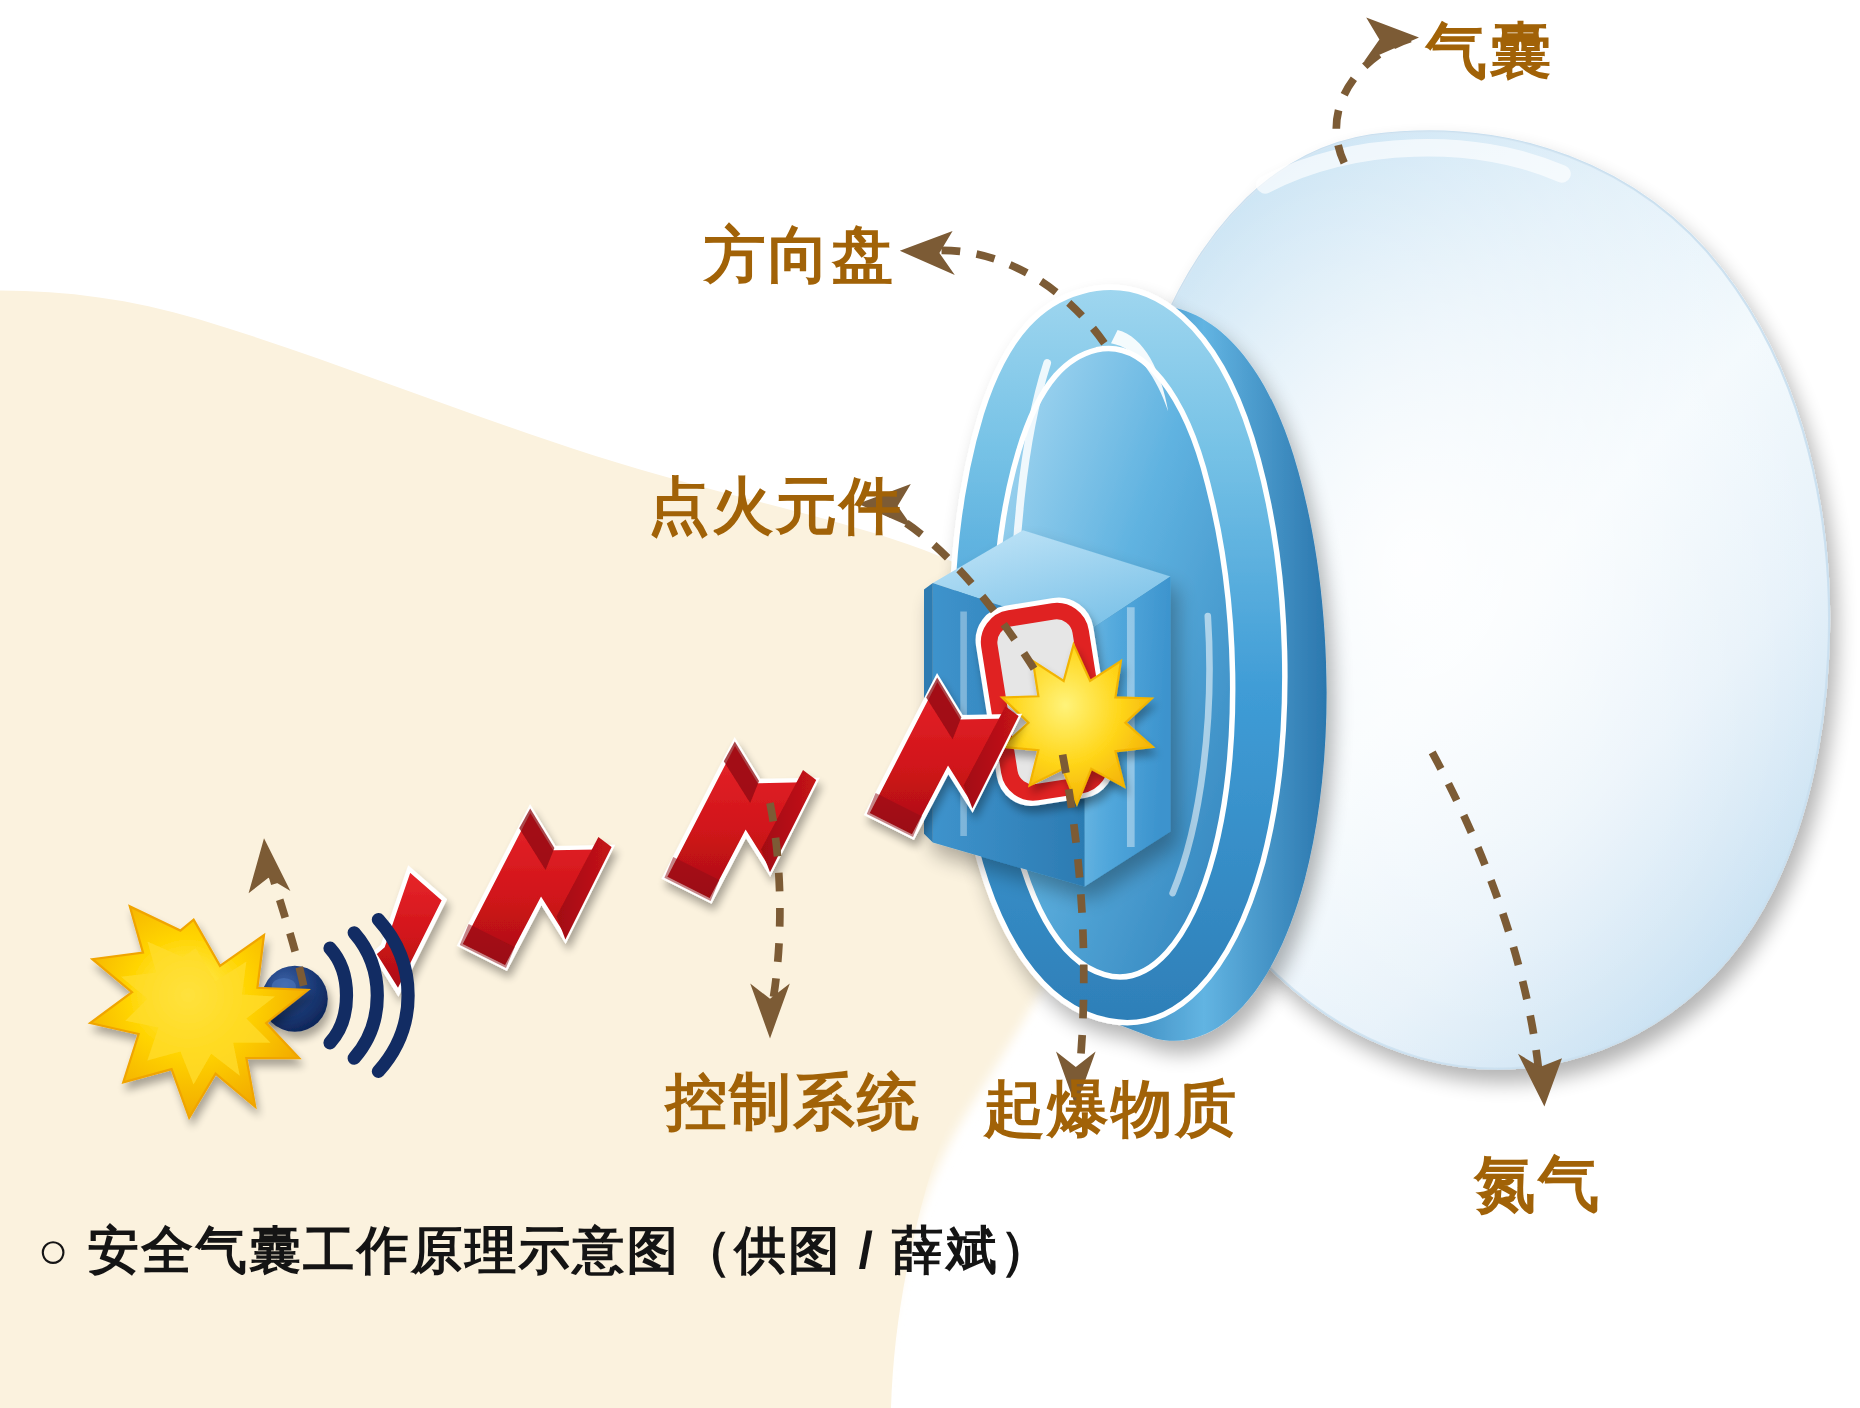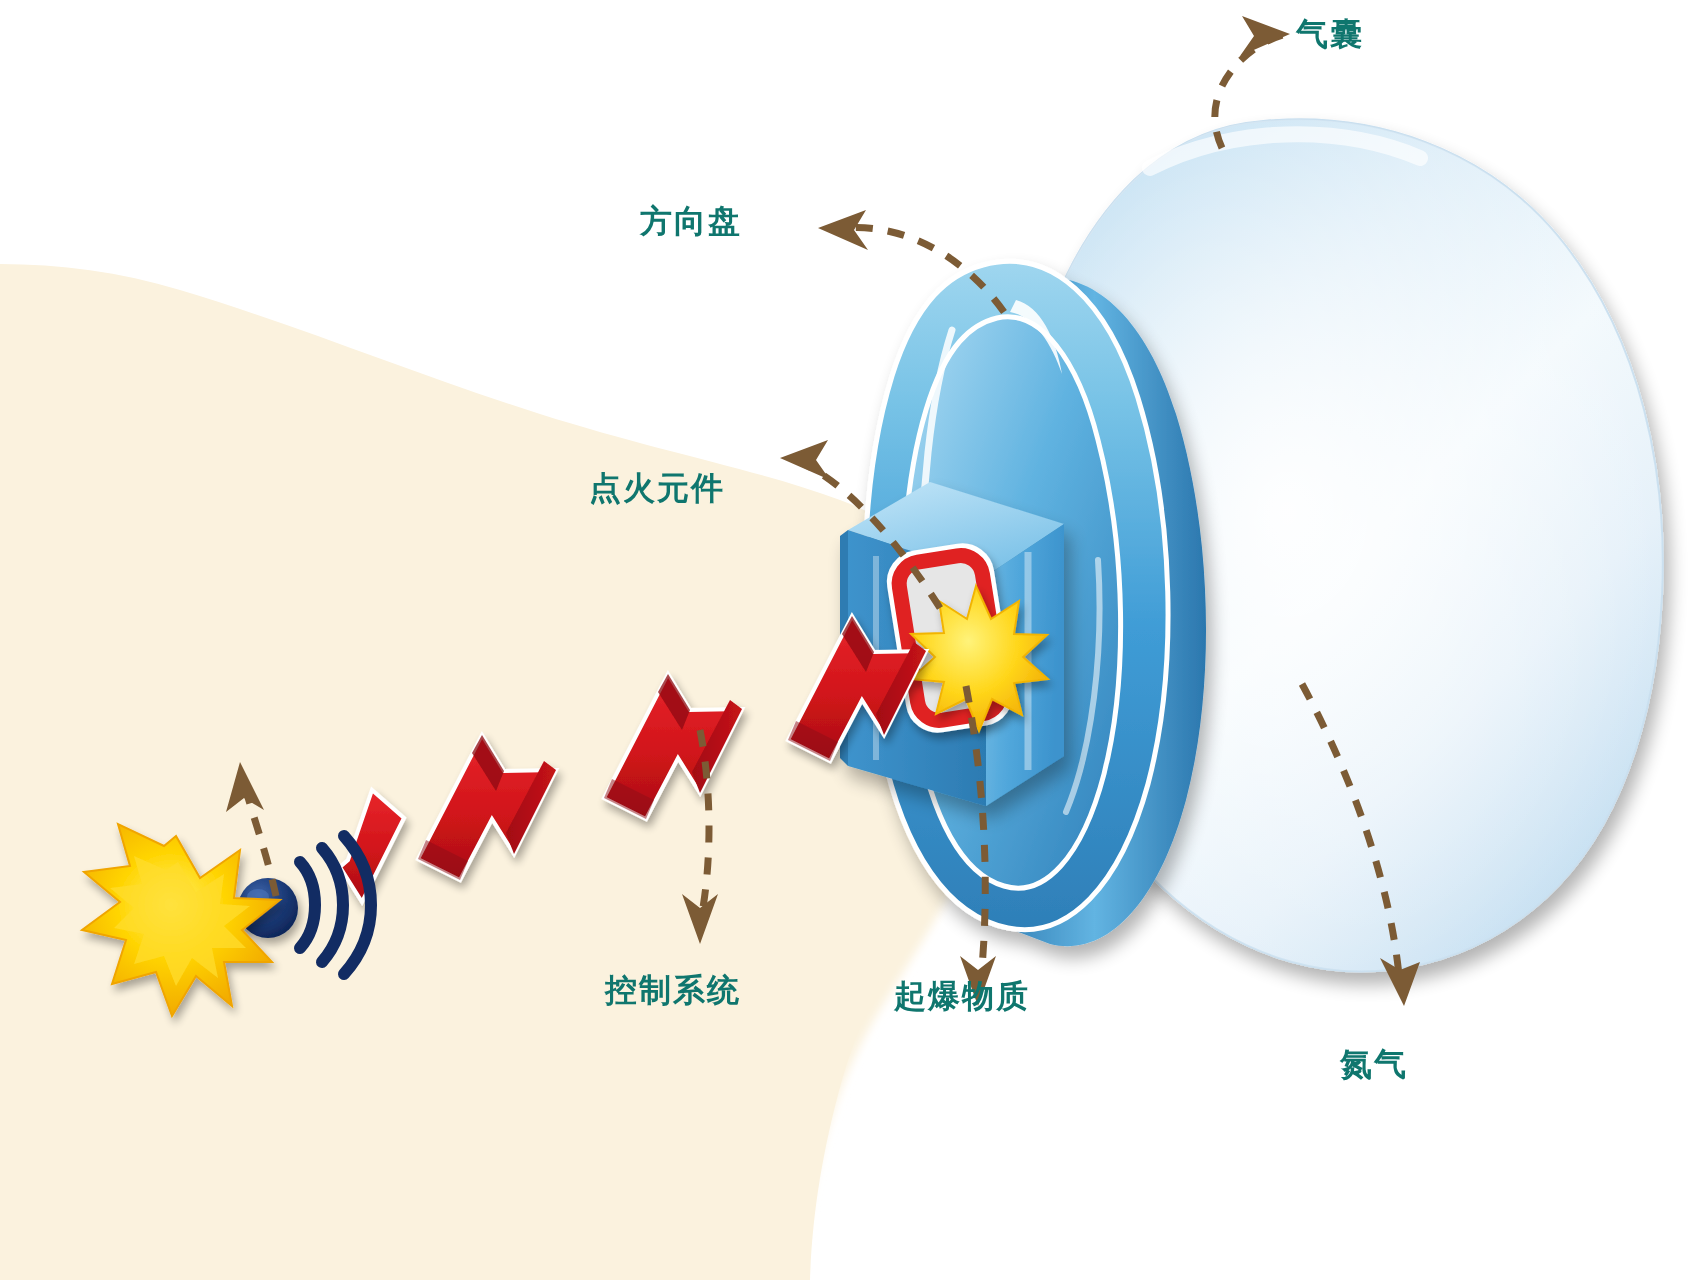--- a/index.html
+++ b/index.html
@@ -14,23 +14,23 @@
     background:#ffffff;
   }
   #stage svg.layer{
     position:absolute;
     left:0; top:0;
     width:1691px;
     height:1280px;
   }
   .label{
     position:absolute;
-    color:#0f766e;
+    color:#a16207;
     font-weight:700;
-    font-size:32px;
+    font-size:56px;
     letter-spacing:2px;
     white-space:nowrap;
     line-height:1;
   }
   .caption{
     position:absolute;
     color:#141414;
     font-weight:700;
     font-size:47px;
     letter-spacing:2px;
@@ -318,19 +318,20 @@
       <polygon points="780,458 828,440 816,460 830,480"></polygon>
       <polygon points="240,762 226,812 244,798 264,810"></polygon>
       <polygon points="700,944 682,894 700,908 718,894"></polygon>
       <polygon points="978,1006 960,956 978,970 996,956"></polygon>
       <polygon points="1404,1006 1380,958 1400,970 1420,962"></polygon>
     </g>
   </svg>
 
   <div class="label" style="left:1296px;  top:18px;">气囊</div>
   <div class="label" style="left:640px;   top:205px;font-family:Liberation Serif, serif;">方向盘</div>
-  <div class="label" style="left:589px;   top:432px;margin-top:40px;">点火元件</div>
+  <div class="label" style="left:589px;   top:432px;">点火元件</div>
   <div class="label" style="left:605px;   top:974px;">控制系统</div>
   <div class="label" style="left:894px;   top:980px;">起爆物质</div>
   <div class="label" style="left:1340px;  top:1048px;">氮气</div>
 
+  <div class="caption" style="left:34px; top:1113px;">○ 安全气囊工作原理示意图（供图 / 薛斌）</div>
 
 </div>
 
 </body></html>

